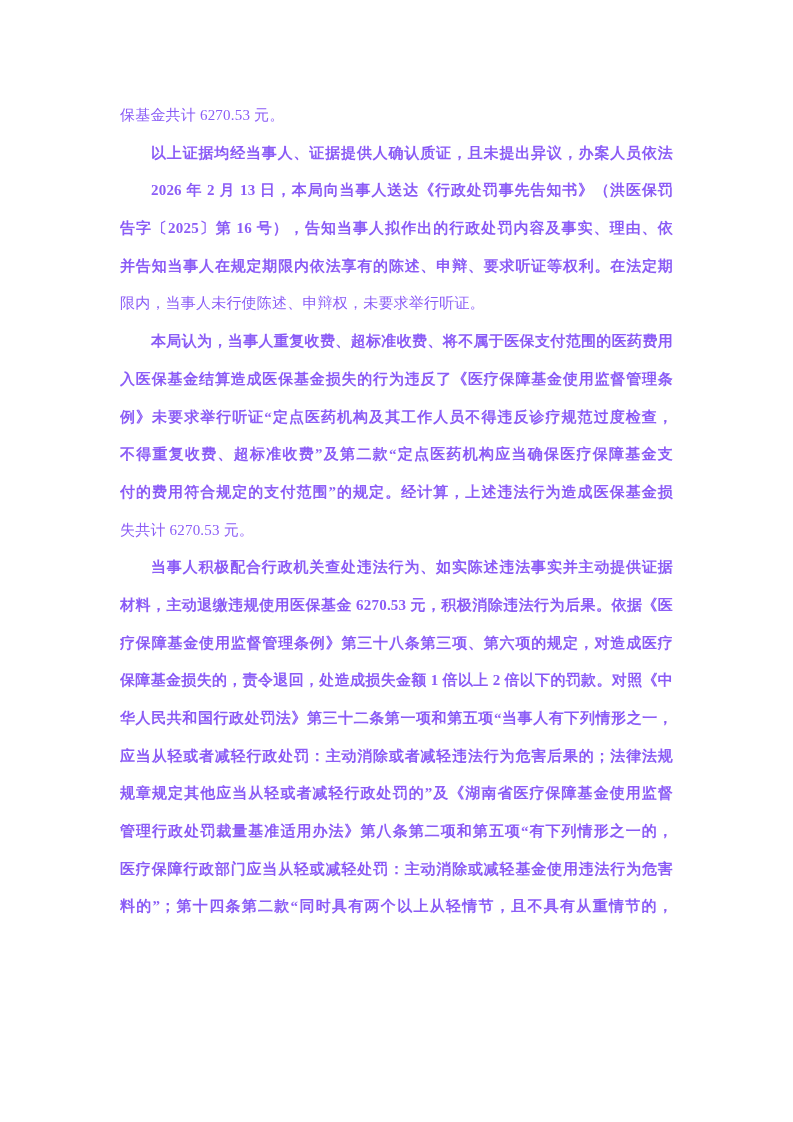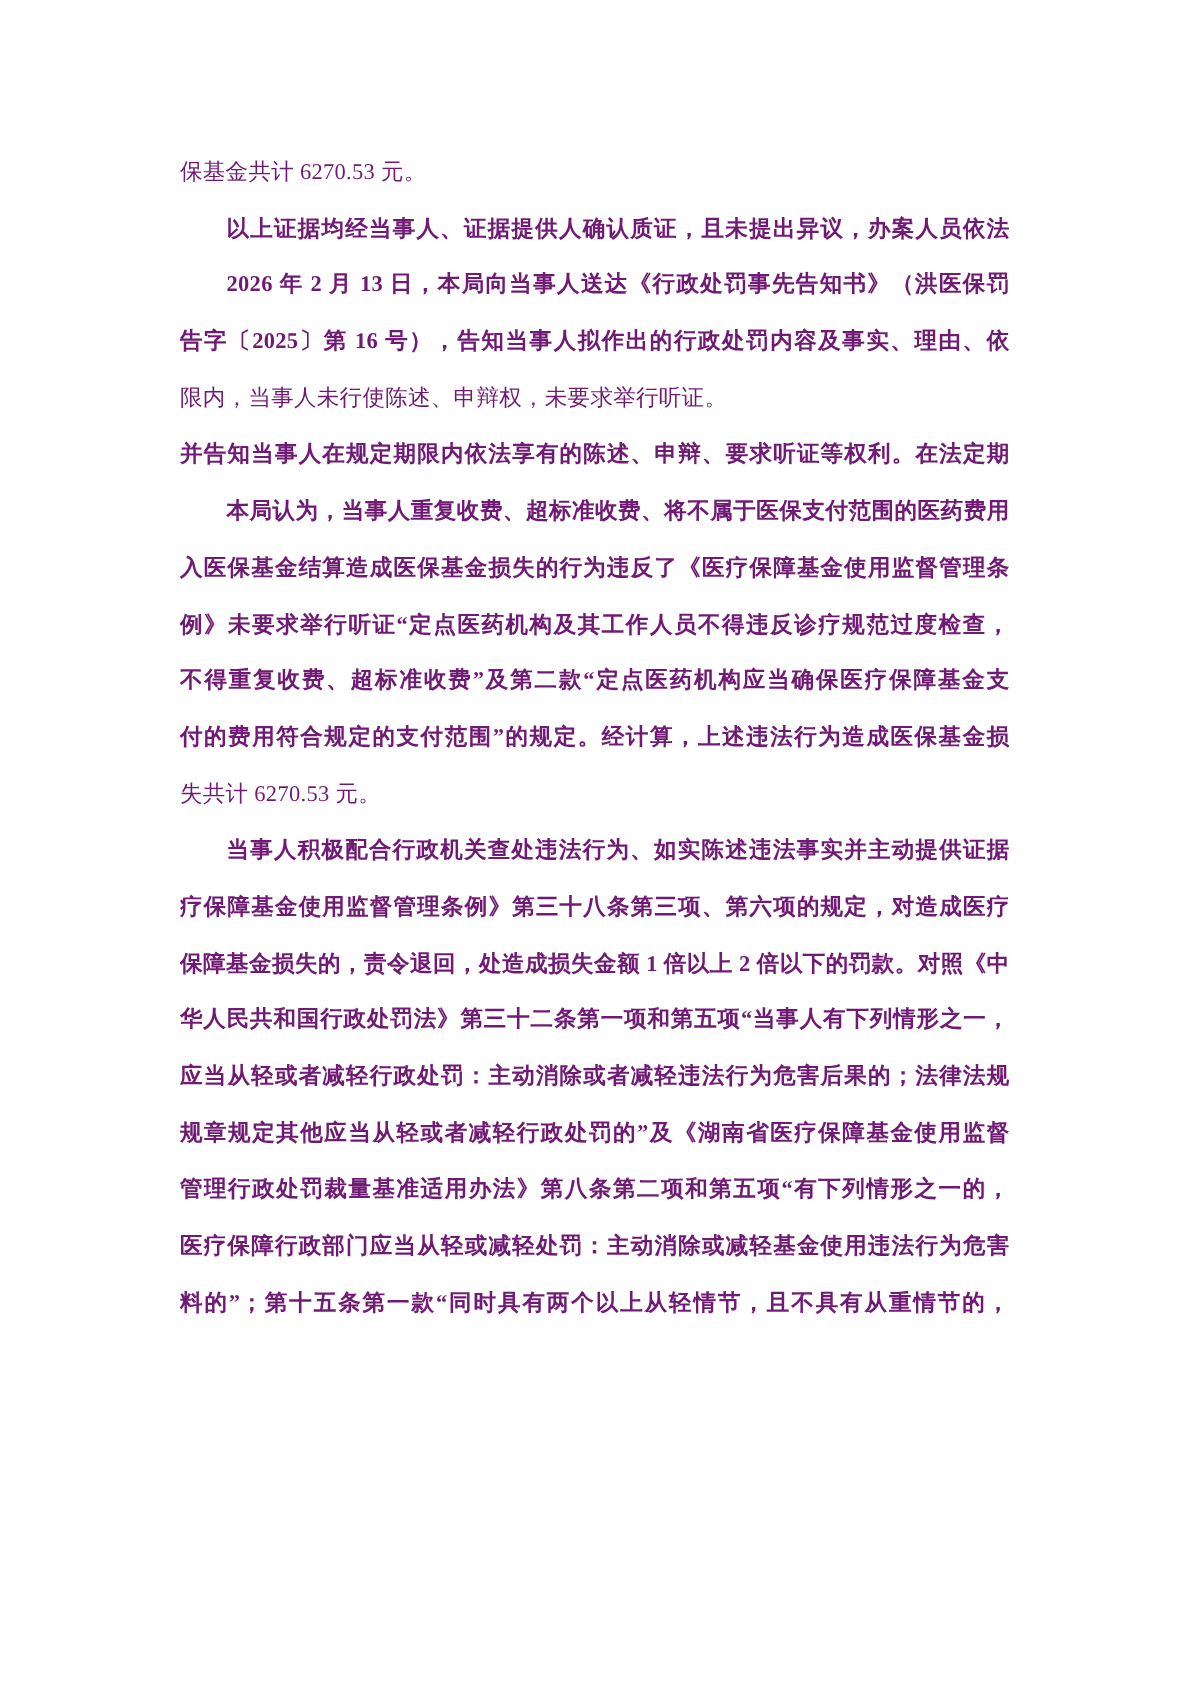--- a/index.html
+++ b/index.html
@@ -42,46 +42,47 @@
   }
   
   .line.i {
     padding-left: 31px;
   }
 </style>
 </head>
 <body>
 
 <div class="page">
-  <div class="content" style="color: #701a75;">
+  <div class="content" style="color: #8b5cf6;">
       <div class="paragraph">
         <div class="line">保基金共计 6270.53 元。</div>
       </div>
       <div class="paragraph">
         <div class="line i j">以上证据均经当事人、证据提供人确认质证，且未提出异议，办案人员依法</div>
       </div>
       <div class="paragraph">
         <div class="line i j">2026 年 2 月 13 日，本局向当事人送达《行政处罚事先告知书》（洪医保罚</div>
         <div class="line j">告字〔2025〕第 16 号），告知当事人拟作出的行政处罚内容及事实、理由、依据，</div>
+        <div class="line j">并告知当事人在规定期限内依法享有的陈述、申辩、要求听证等权利。在法定期</div>
         <div class="line">限内，当事人未行使陈述、申辩权，未要求举行听证。</div>
-        <div class="line j">并告知当事人在规定期限内依法享有的陈述、申辩、要求听证等权利。在法定期</div>
       </div>
       <div class="paragraph">
         <div class="line i j">本局认为，当事人重复收费、超标准收费、将不属于医保支付范围的医药费用纳</div>
         <div class="line j">入医保基金结算造成医保基金损失的行为违反了《医疗保障基金使用监督管理条</div>
         <div class="line j">例》未要求举行听证“定点医药机构及其工作人员不得违反诊疗规范过度检查，</div>
         <div class="line j">不得重复收费、超标准收费”及第二款“定点医药机构应当确保医疗保障基金支</div>
         <div class="line j">付的费用符合规定的支付范围”的规定。经计算，上述违法行为造成医保基金损</div>
         <div class="line">失共计 6270.53 元。</div>
       </div>
       <div class="paragraph">
         <div class="line i j">当事人积极配合行政机关查处违法行为、如实陈述违法事实并主动提供证据</div>
+        <div class="line j">材料，主动退缴违规使用医保基金 6270.53 元，积极消除违法行为后果。依据《医</div>
         <div class="line j">疗保障基金使用监督管理条例》第三十八条第三项、第六项的规定，对造成医疗</div>
         <div class="line j">保障基金损失的，责令退回，处造成损失金额 1 倍以上 2 倍以下的罚款。对照《中</div>
         <div class="line j">华人民共和国行政处罚法》第三十二条第一项和第五项“当事人有下列情形之一，</div>
         <div class="line j">应当从轻或者减轻行政处罚：主动消除或者减轻违法行为危害后果的；法律法规</div>
         <div class="line j">规章规定其他应当从轻或者减轻行政处罚的”及《湖南省医疗保障基金使用监督</div>
         <div class="line j">管理行政处罚裁量基准适用办法》第八条第二项和第五项“有下列情形之一的，</div>
         <div class="line j">医疗保障行政部门应当从轻或减轻处罚：主动消除或减轻基金使用违法行为危害</div>
-        <div class="line j">料的”；第十五条第一款“同时具有两个以上从轻情节，且不具有从重情节的，</div>
+        <div class="line j">料的”；第十四条第二款“同时具有两个以上从轻情节，且不具有从重情节的，</div>
       </div>
     </div>
 </div>
 
 </body></html>

